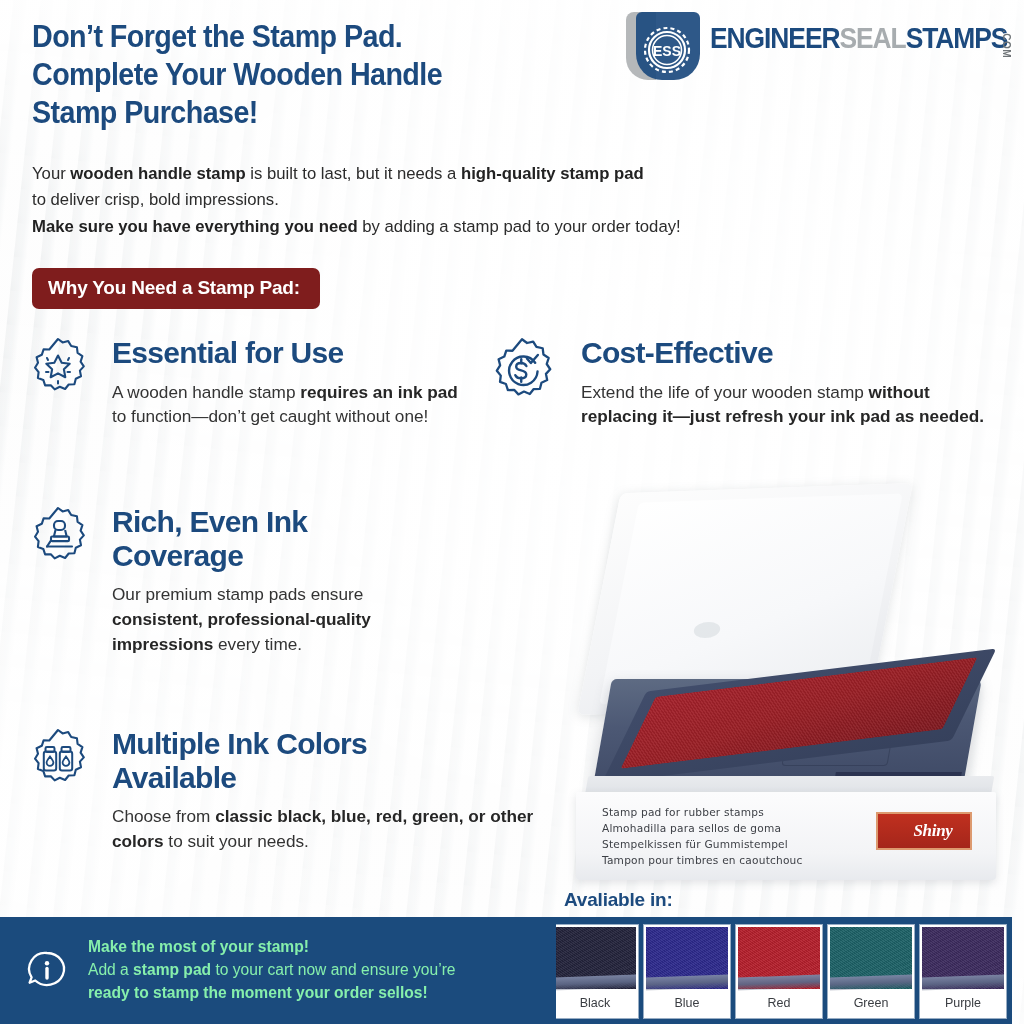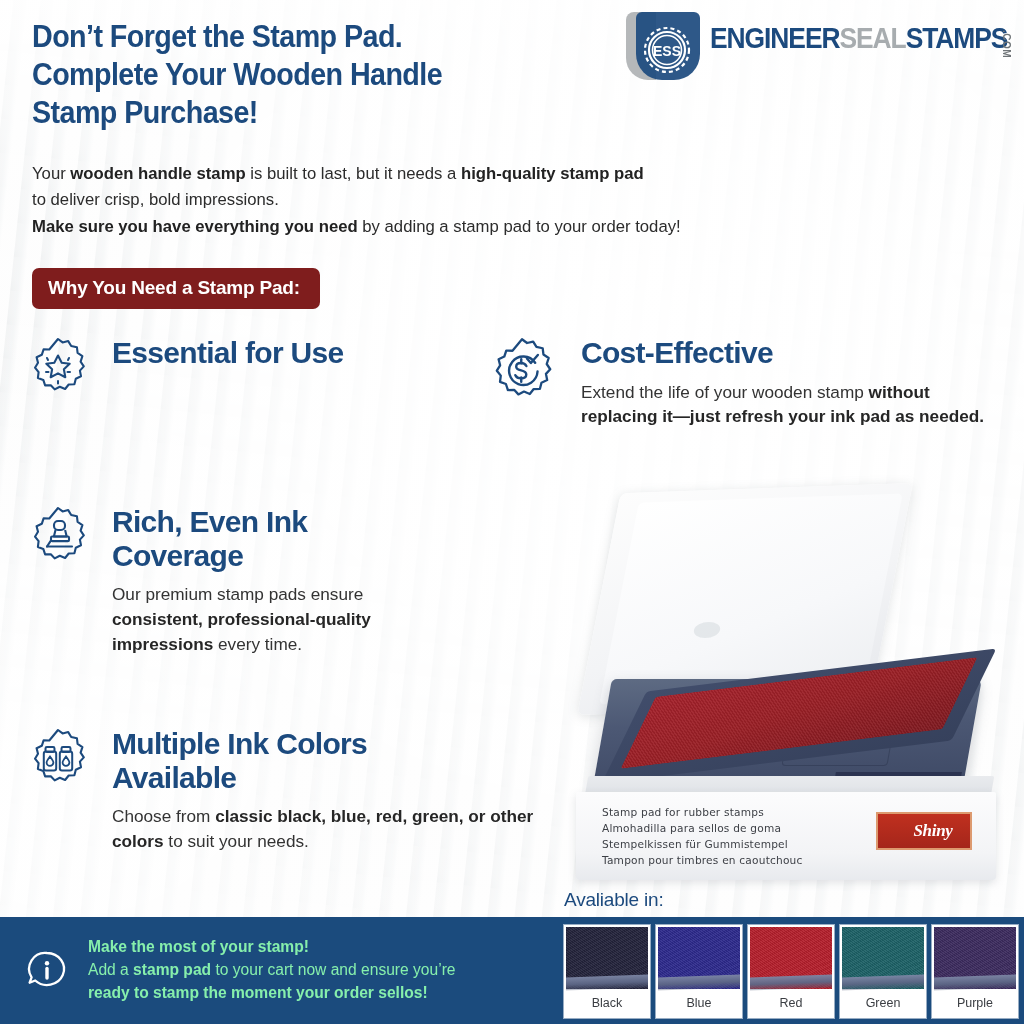--- a/index.html
+++ b/index.html
@@ -267,27 +267,27 @@
     font-size: 17px;
     letter-spacing: -0.3px;
     margin-left: 18px;
   }
 
   
   #avail-label {
     position: absolute;
     left: 564px; top: 889px;
     color: #1c4a7e;
-    font-weight: 400;
+    font-weight: 700;
     font-size: 19px;
     letter-spacing: -0.2px;
   }
   #swatch-panel {
     position: absolute;
-    left: 556px; top: 917px;
+    left: 544px; top: 917px;
     width: 468px; height: 107px;
     background: #1b4b7d;
     padding: 8px 6px 6px 8px;
     display: flex;
     gap: 6px;
   }
   .swatch {
     flex: 1;
     background: #ffffff;
     border: 2px solid #ffffff;
@@ -388,20 +388,23 @@
         <path d="M32 19.5 l3.7 7.2 8 1.1-5.8 5.5 1.4 7.9-7.3-3.8-7.3 3.8 1.4-7.9-5.8-5.5 8-1.1z" fill="none" stroke="#1c4a7e" stroke-width="2.1" stroke-linejoin="round"></path>
         <g stroke="#1c4a7e" stroke-width="2" stroke-linecap="round">
           <line x1="21" y1="22" x2="22" y2="24"></line>
           <line x1="43" y1="22" x2="42" y2="24"></line>
           <line x1="20" y1="36" x2="22.5" y2="36"></line>
           <line x1="44" y1="36" x2="41.5" y2="36"></line>
           <line x1="32" y1="45" x2="32" y2="47.5"></line>
         </g>
       </svg>
       <div class="f-title">Essential for Use</div>
+      <div class="f-body">
+        <span>A wooden handle stamp </span><b>requires an ink pad</b><span> to function—don’t get caught without one!</span>
+      </div>
     </div>
 
     <div class="feature" id="feat-cost">
       <svg class="badge" width="70" height="70" viewBox="0 0 64 64">
         <path d="M32 3 l4.6 3.4 5.6-1.3 3 4.9 5.7 1.2 0.7 5.7 4.8 3.2-1.8 5.5 3.2 4.8-3.9 4.2 1.1 5.7-5.2 2.4-1.4 5.6-5.7 0.2-3.6 4.5-5.3-2.2-5.1 2.6-3.9-4.2-5.7 0.2-1.8-5.5-5.4-2 0.7-5.7-3.6-4.5 3-4.9-1.4-5.6 5.2-2.4 1.8-5.5 5.7 0.2z" fill="none" stroke="#1c4a7e" stroke-width="2.1" stroke-linejoin="round"></path>
         <path d="M44 24.5 a13 13 0 1 0 2.2 8" fill="none" stroke="#1c4a7e" stroke-width="2.2" stroke-linecap="round"></path>
         <path d="M36.5 20.5 l3.6 4.2 6.4-7.4" fill="none" stroke="#1c4a7e" stroke-width="2.2" stroke-linecap="round" stroke-linejoin="round"></path>
         <path d="M36 27.5 c-1-2-3-2.8-5-2.8 -2.6 0-4.3 1.4-4.3 3.3 0 4.6 9.2 2.4 9.2 7.2 0 2.1-2 3.5-4.8 3.5 -2.4 0-4.3-1-5.2-2.9" fill="none" stroke="#1c4a7e" stroke-width="2.2" stroke-linecap="round"></path>
         <line x1="31.3" y1="21.2" x2="31.3" y2="25" stroke="#1c4a7e" stroke-width="2.2" stroke-linecap="round"></line>
         <line x1="31.3" y1="38" x2="31.3" y2="41.8" stroke="#1c4a7e" stroke-width="2.2" stroke-linecap="round"></line>

